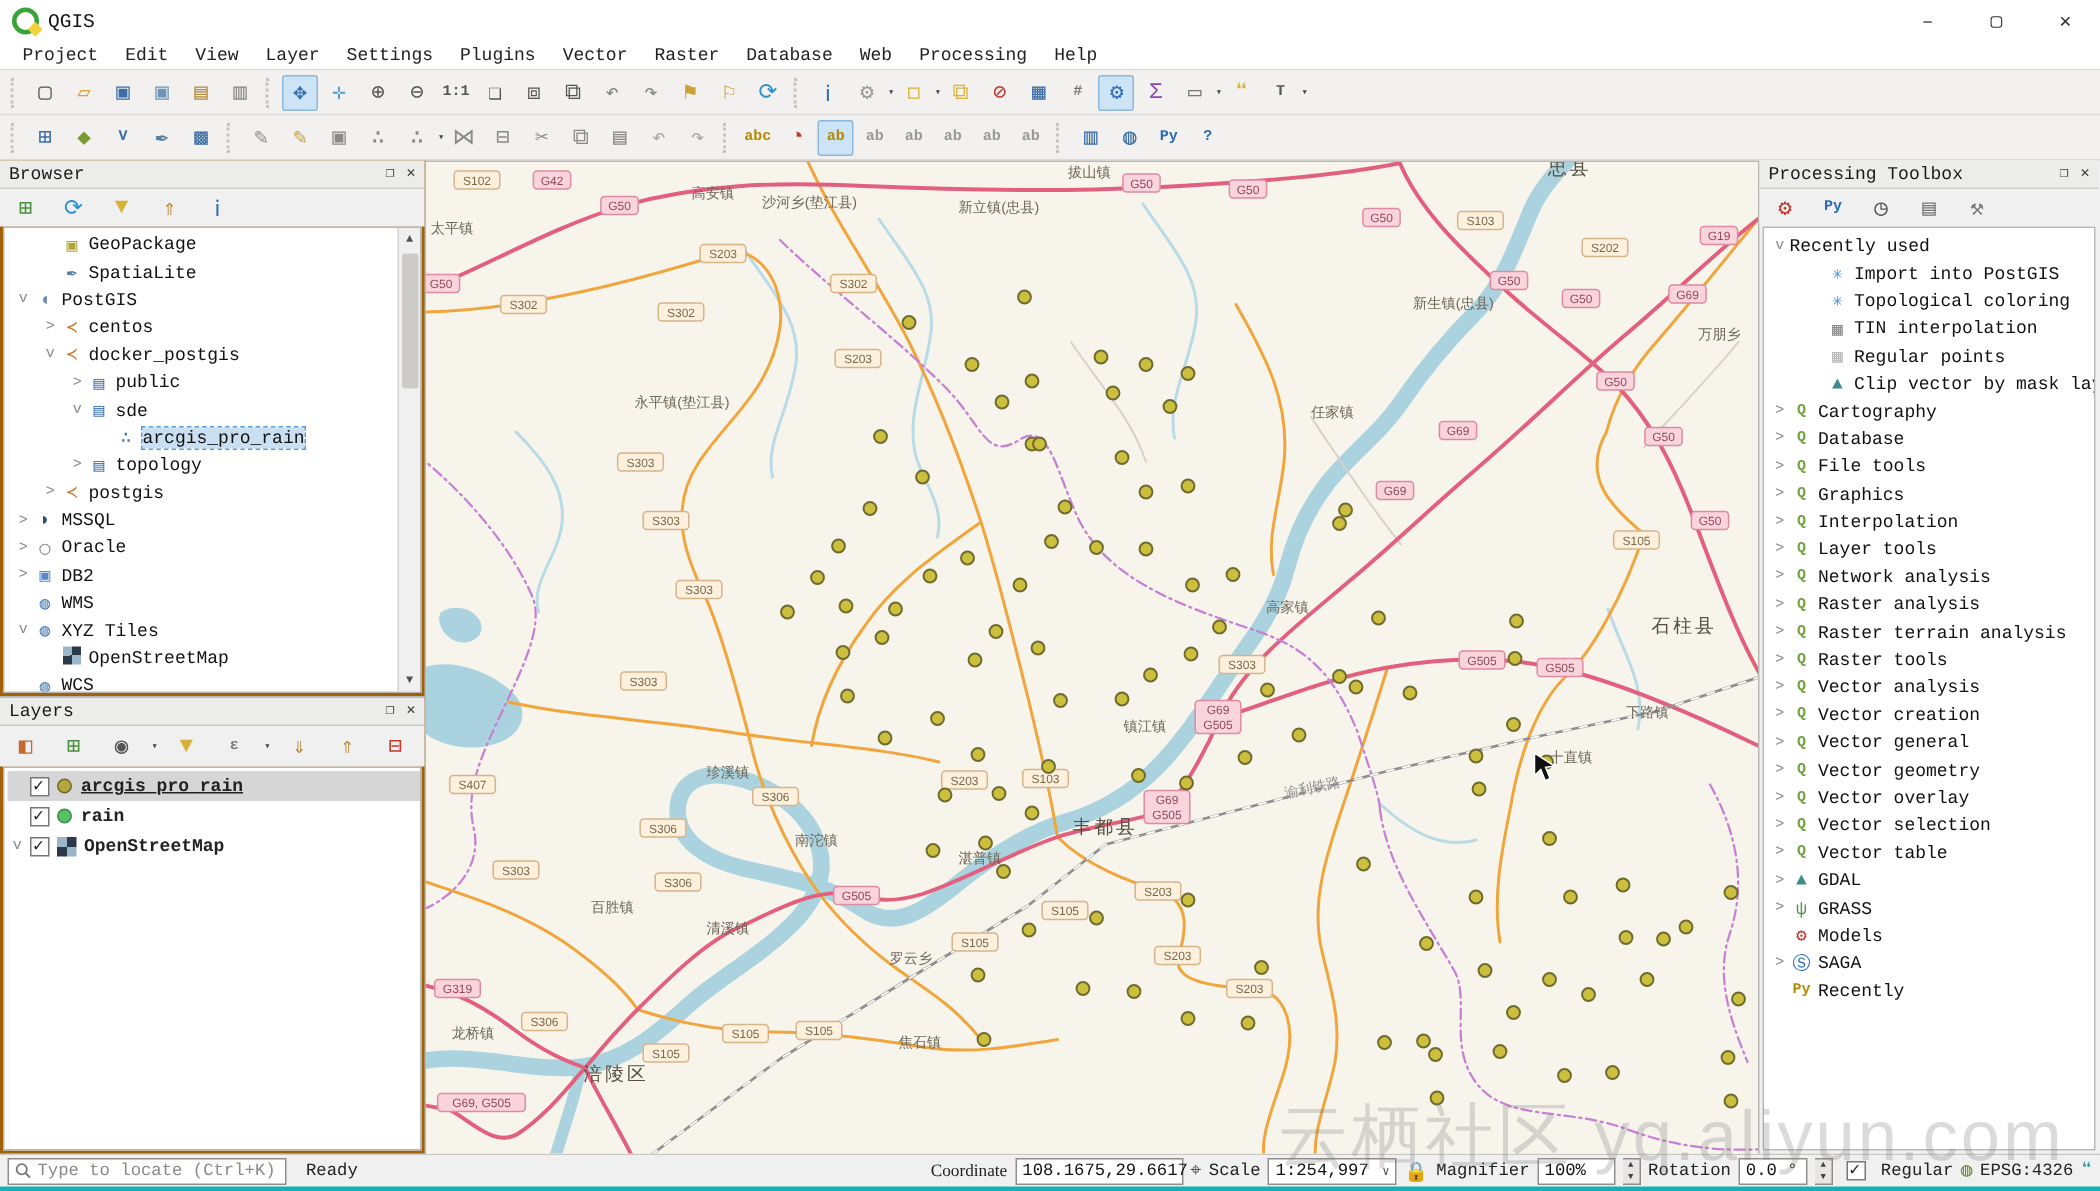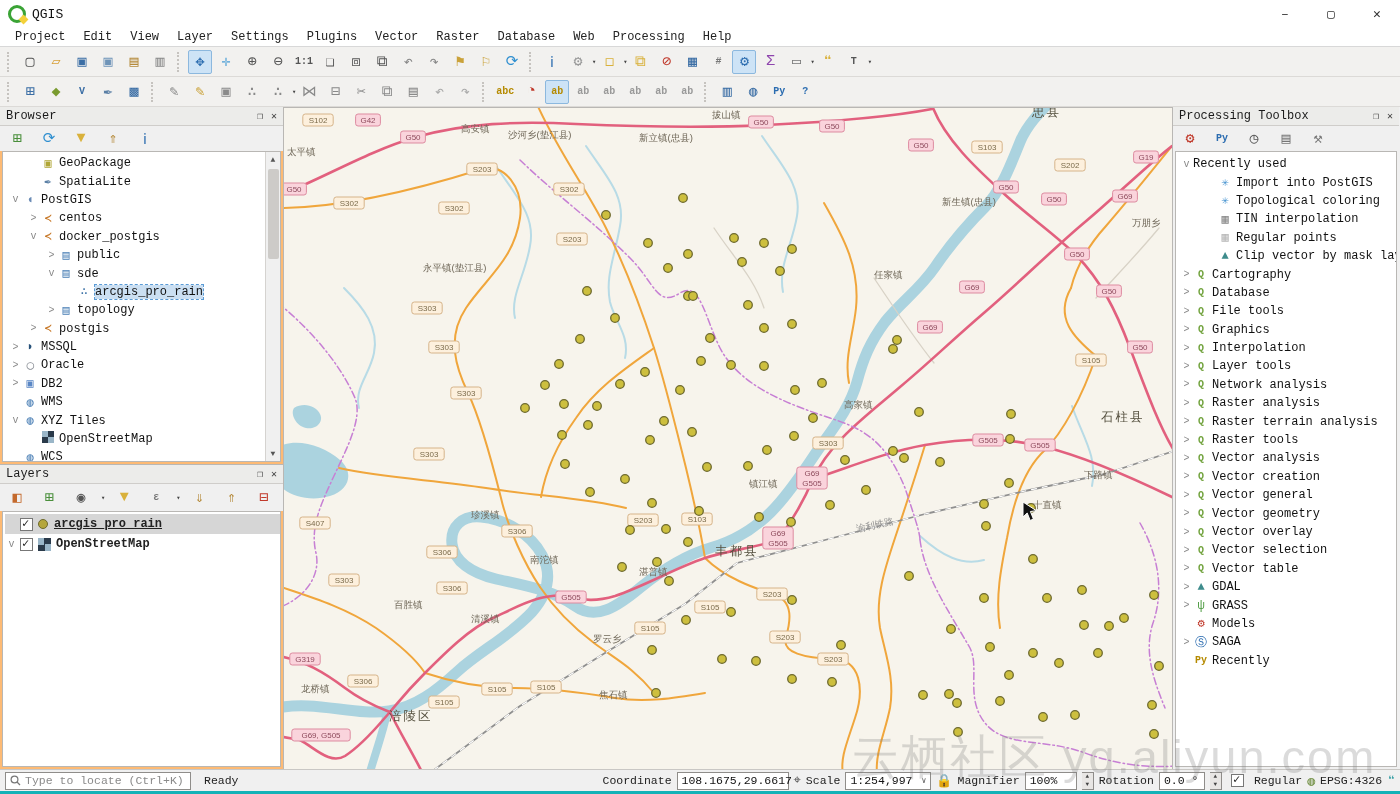--- a/index.html
+++ b/index.html
@@ -13,21 +13,21 @@
   .win-btn { width:46px; height:28px; display:flex; align-items:center; justify-content:center; font-size:13px; color:#333; }
   .menubar { height:19px; background:#fff; border-bottom:1px solid #d8d8d8; display:flex; align-items:center; padding-left:6px; }
   .menu-item { padding:1px 9px; font-size:12px; }
   .toolbar { height:30px; background:#f2f1ef; border-bottom:1px solid #dcdad7; display:flex; align-items:center; padding:0 3px; }
   .tbtn { min-width:24px; height:24px; display:flex; align-items:center; justify-content:center; border-radius:2px; font-size:15px; margin:0 1px; border:1px solid transparent; }
   .tbtn.txt { font-size:10px; font-weight:bold; }
   .tbtn.active { background:#cde3f6; border-color:#8cb8de; }
   .tsep { width:6px; height:20px; border-left:2px dotted #c6c3bf; margin:0 4px; }
   .dd-arrow { font-size:7px; color:#444; margin-left:1px; }
   .main { display:flex; height:662px; }
-  .left-col { width:284px; display:flex; flex-direction:column; background:#fdba74; border-right:1px solid #b9b7b4; }
+  .left-col { width:284px; display:flex; flex-direction:column; background:#a16207; border-right:1px solid #b9b7b4; }
   .panel-title { height:19px; background:#ececea; border-bottom:1px solid #cfcdca; display:flex; align-items:center; padding:0 6px; font-size:12px; color:#1a1a1a; }
   .panel-title .pt-btns { margin-left:auto; display:flex; gap:8px; font-size:10px; color:#444; }
   .panel-tools { height:25px; display:flex; align-items:center; padding:0 4px; gap:6px; background:#f0f0f0; }
   .tree-box { flex:1; background:#fff; border:1px solid #b9b7b4; margin:0 2px 2px 2px; overflow:hidden; position:relative; }
   .tree-row { height:18.4px; display:flex; align-items:center; white-space:nowrap; }
   .exp { width:13px; text-align:center; color:#8a8a8a; font-size:10px; flex:none; }
   .t-icon { width:16px; text-align:center; font-size:12px; flex:none; margin-right:3px; }
   .t-label { font-size:12px; color:#111; }
   .t-label.sel { background:#cbdff2; outline:1px dashed #5b9bd5; }
   .scrollbar { position:absolute; right:0; top:0; bottom:0; width:15px; background:#f0f0f0; border-left:1px solid #d5d3d0; display:flex; flex-direction:column; align-items:center; }
@@ -297,20 +297,26 @@
         </div>
       <div class="tree-box" style="flex:1;">
         <div id="layers-list" style="padding:2px 0 0 2px;">
             <div class="layer-row sel">
               <span class="exp"></span>
               <span class="cbx on"></span>
               <span class="sym-dot" style="background: rgb(180, 166, 60); border: 1px solid rgb(110, 106, 46);"></span>
               <span class="layer-label" style="text-decoration: underline;">arcgis_pro_rain</span>
             </div>
             <div class="layer-row">
+              <span class="exp"></span>
+              <span class="cbx on"></span>
+              <span class="sym-dot" style="background: rgb(87, 192, 101); border: 1px solid rgb(60, 140, 74);"></span>
+              <span class="layer-label">rain</span>
+            </div>
+            <div class="layer-row">
               <span class="exp">v</span>
               <span class="cbx on"></span>
               <span class="osm-chip"></span>
               <span class="layer-label">OpenStreetMap</span>
             </div>
           </div>
       </div>
     </div>
   </div>
 
@@ -864,21 +870,21 @@
 
 <div class="statusbar">
   <div class="locator">
     <svg width="11" height="11" viewBox="0 0 11 11">
         <circle cx="4.5" cy="4.5" r="3.4" fill="none" stroke="#777" stroke-width="1.2"></circle>
         <line x1="7" y1="7" x2="10" y2="10" stroke="#777" stroke-width="1.2"></line>
       </svg>
     <span>Type to locate (Ctrl+K)</span>
   </div>
   <span class="st-label" style="margin-left:8px;">Ready</span>
-  <span style="margin-left:auto;" class="st-label">Coordinate</span>
+  <span style="margin-left:auto;font-family:Liberation Serif, serif;" class="st-label">Coordinate</span>
   <span class="sfield" style="width:112px;">108.1675,29.6617</span>
   <span class="st-ic">⌖</span>
   <span class="st-label">Scale</span>
   <span class="sfield" style="width:86px;">
       <span>1:254,997</span>
       <span style="margin-left:auto;font-size:8px;color:#555;">∨</span>
     </span>
   <span class="st-ic">🔒</span>
   <span class="st-label">Magnifier</span>
   <span class="sfield" style="width:52px;">100%</span>

